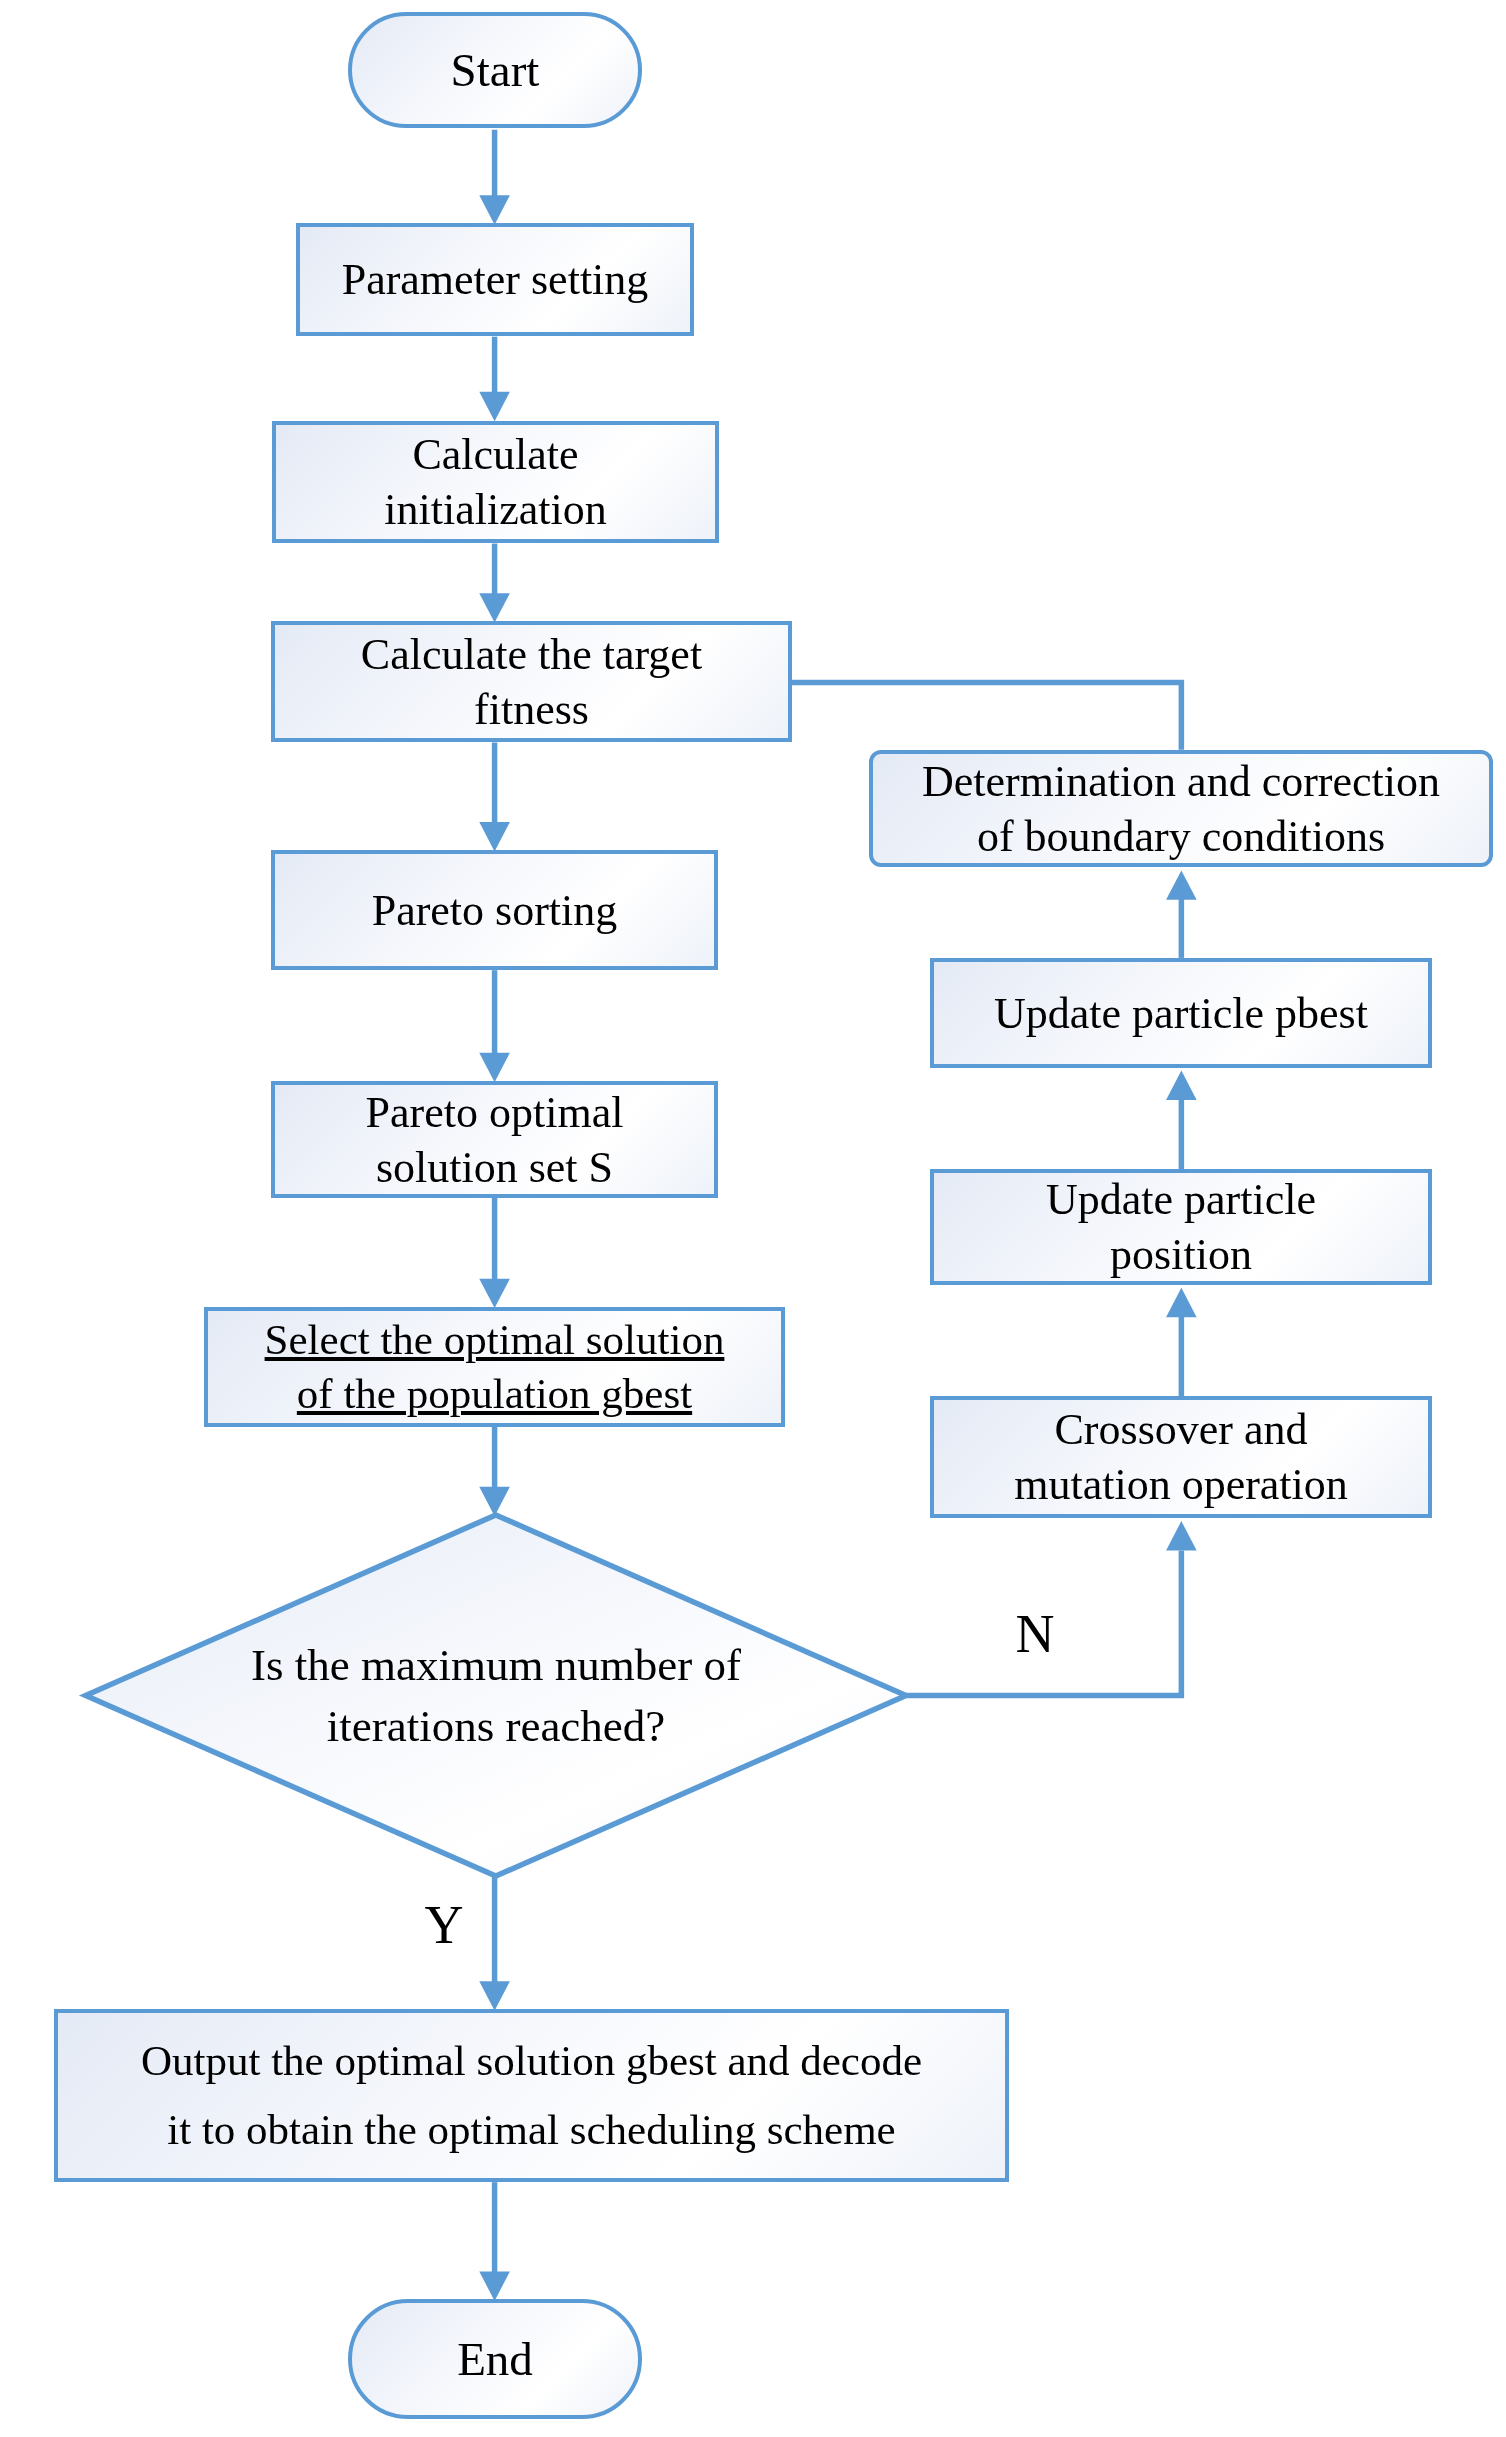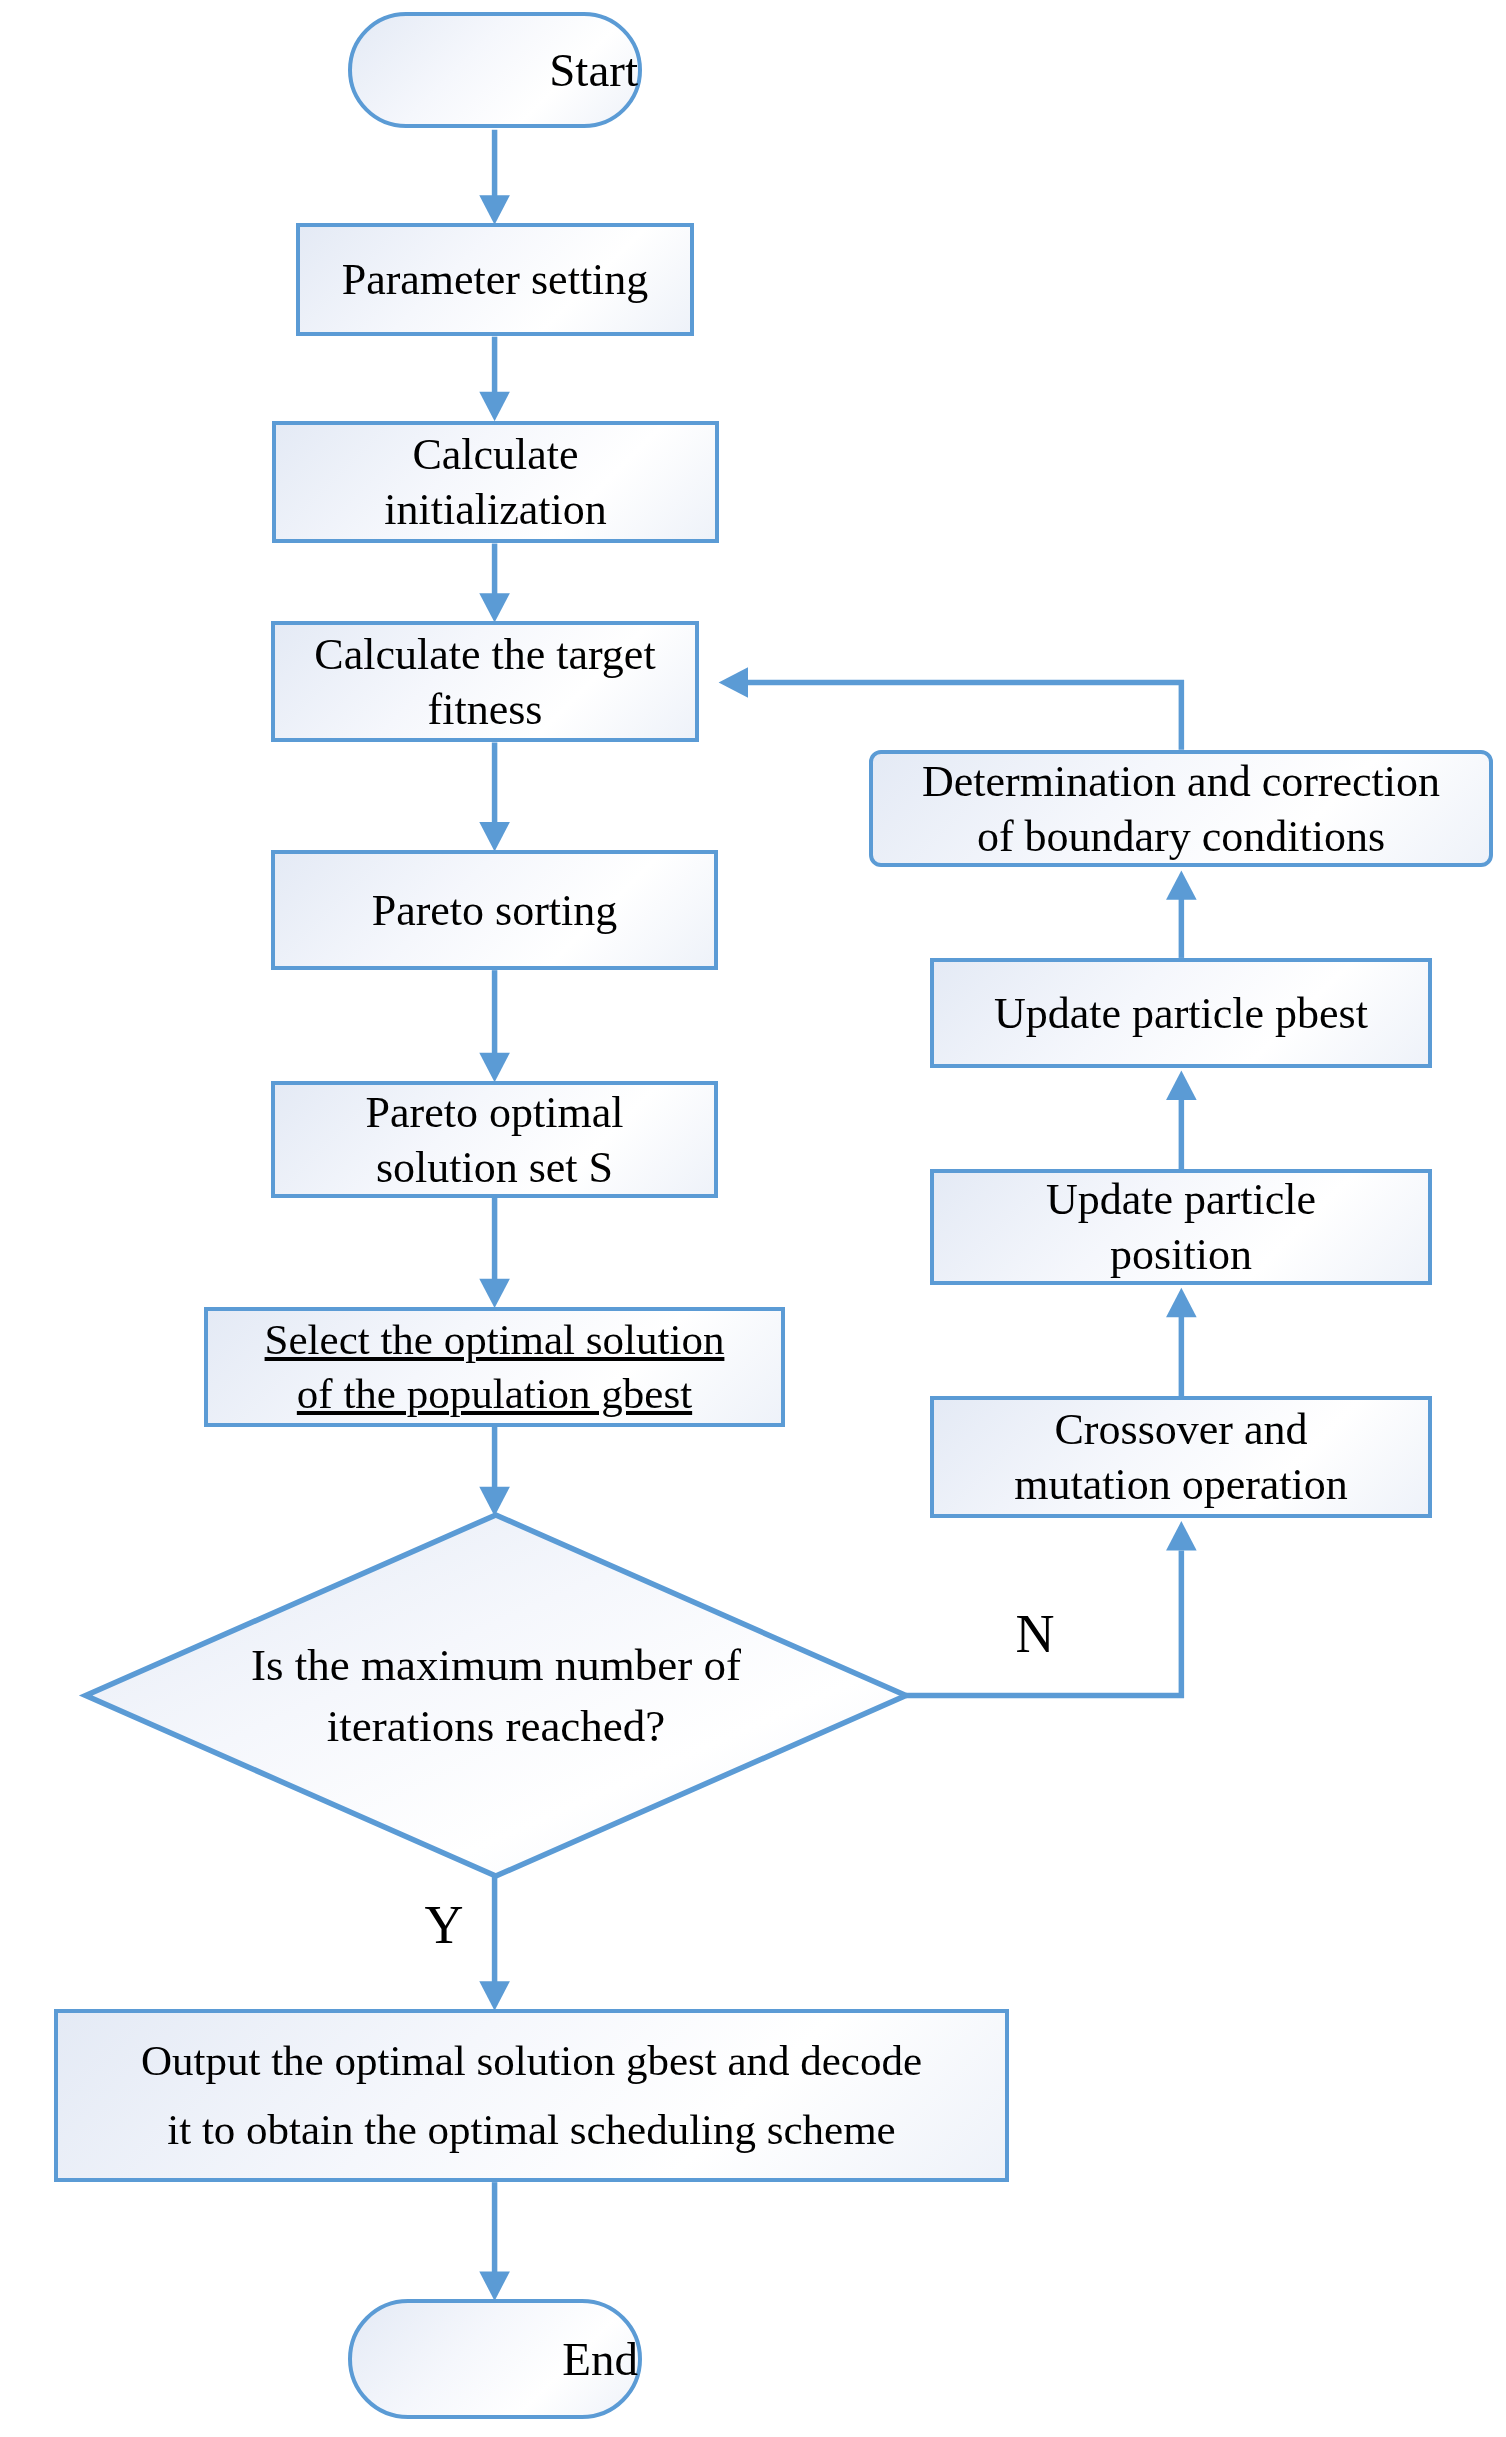--- a/index.html
+++ b/index.html
@@ -19,21 +19,21 @@
   .shape {
     position: absolute;
     box-sizing: border-box;
     border: 4.9px solid #5b9bd5;
     background: linear-gradient(135deg, #e4eaf5 0%, #f5f7fc 40%, #ffffff 70%, #eef2f9 100%);
     display: flex;
     align-items: center;
     justify-content: center;
     text-align: center;
   }
-  .terminator { border-radius: 611px; justify-content: flex-end; }
+  .terminator { border-radius: 611px; }
   .label {
     white-space: pre-line;
     font-size: 44px;
     line-height: 1.25;
     letter-spacing: 0px;
   }
   .label-lg { font-size: 47px; }
   .label-output { font-size: 43px; line-height: 1.6; }
   .floating-label {
     position: absolute;
@@ -140,21 +140,21 @@
 
   <div class="shape" style="left:296px;top:223px;width:398px;height:113px;">
     <div class="label">Parameter setting</div>
   </div>
 
   <div class="shape" style="left:272px;top:421px;width:447px;height:122px;">
     <div class="label">Calculate
 initialization</div>
   </div>
 
-  <div class="shape" style="left:271px;top:621px;width:428px;height:121px;">
+  <div class="shape" style="left:271px;top:621px;width:521px;height:121px;">
     <div class="label">Calculate the target
 fitness</div>
   </div>
 
   <div class="shape" style="left:271px;top:850px;width:447px;height:120px;">
     <div class="label">Pareto sorting</div>
   </div>
 
   <div class="shape" style="left:271px;top:1081px;width:447px;height:117px;">
     <div class="label">Pareto optimal

